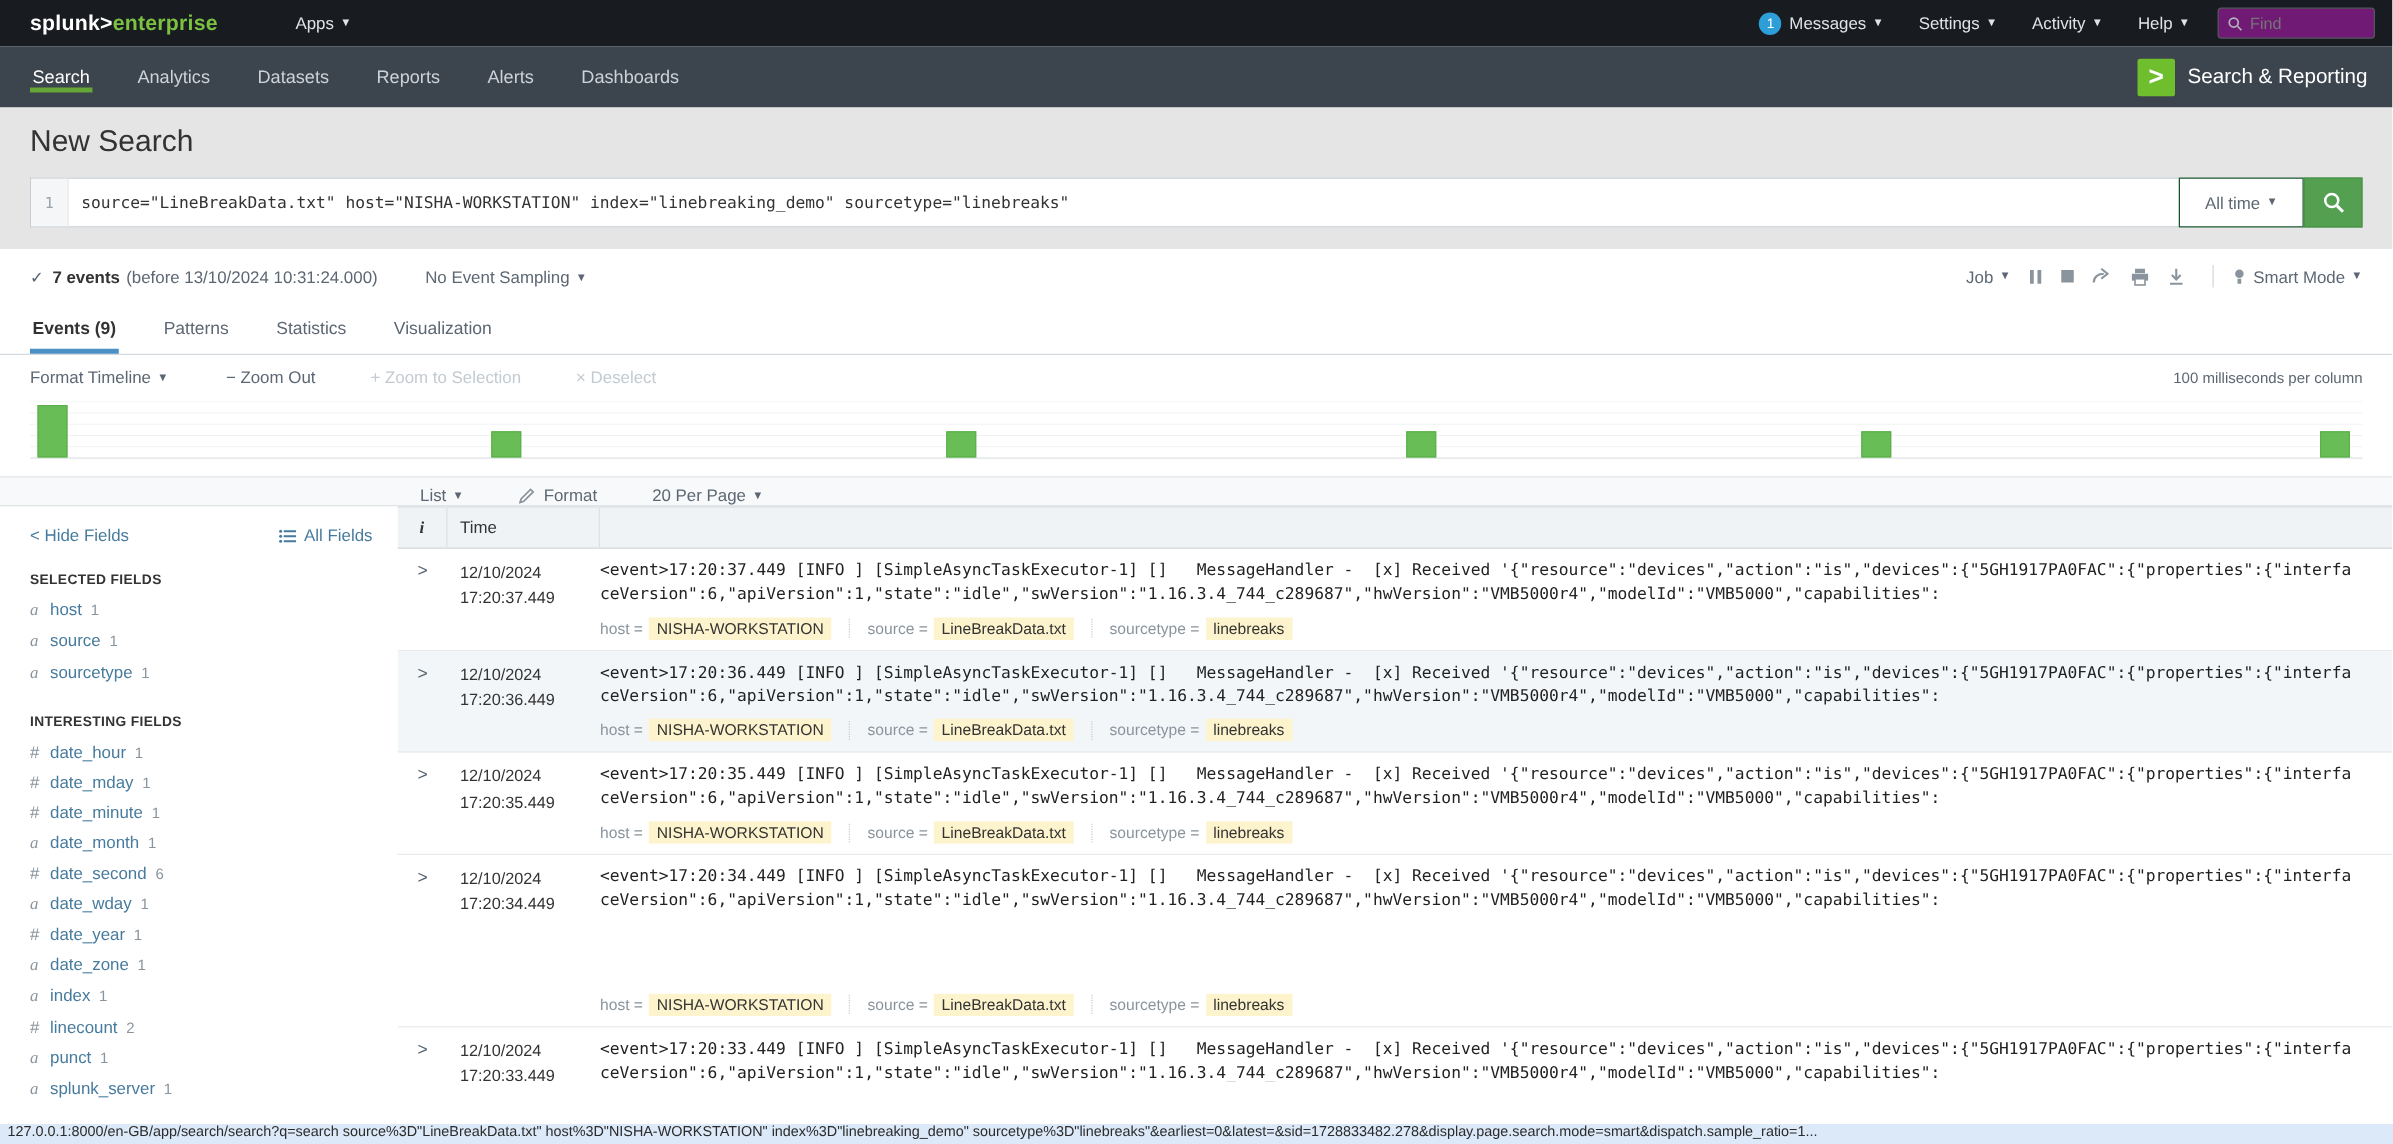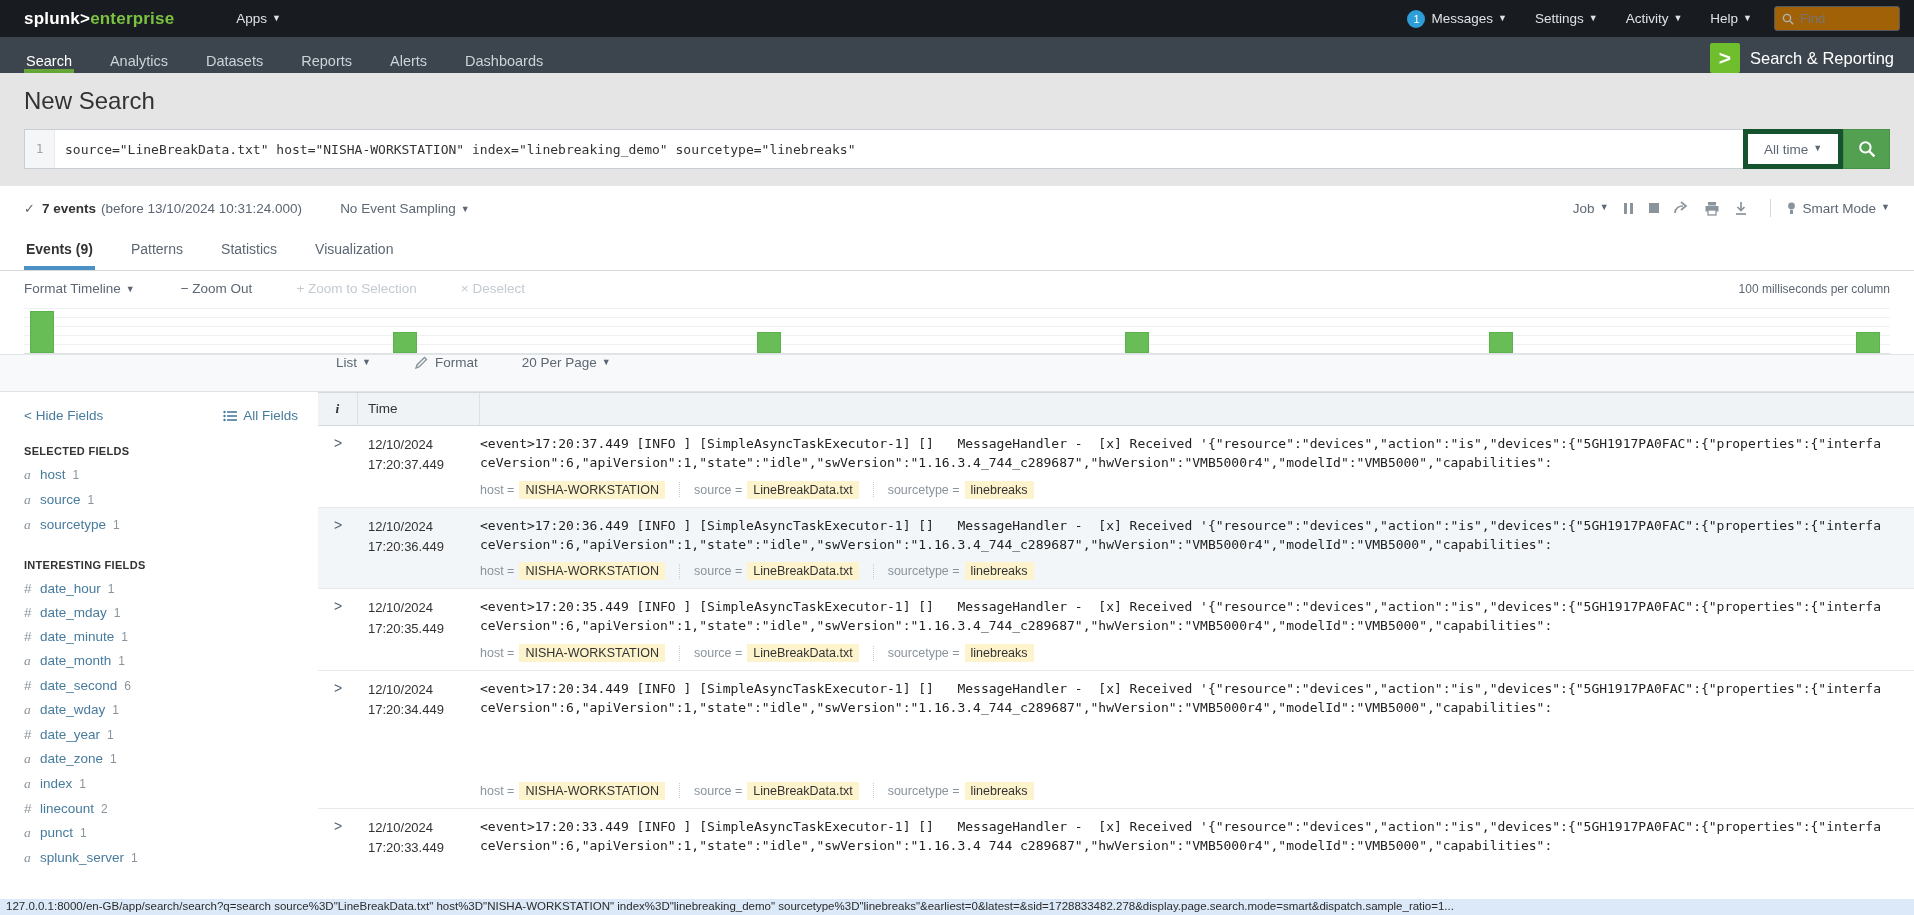--- a/index.html
+++ b/index.html
@@ -10,28 +10,28 @@
   
   .topbar { height:37px; background:#181b1f; display:flex; align-items:center; color:#e8eaec; }
   .logo { margin-left:24px; font-size:17px; letter-spacing:.2px; cursor:pointer; }
   .logo .sp { color:#fff; font-weight:bold; }
   .logo .ent { color:#7bc142; font-weight:bold; }
   .top-item { font-size:13.5px; color:#dfe3e6; padding:0 14px; cursor:pointer; display:flex; align-items:center; }
   .apps { margin-left:48px; }
   .top-right { margin-left:auto; display:flex; align-items:center; }
   .badge { background:#2d9ed8; color:#fff; width:18px; height:18px; border-radius:50%;
     font-size:11px; display:flex; align-items:center; justify-content:center; margin-right:6px; }
-  .findbox { display:flex; align-items:center; background:#a16207; border:1px solid #53575e;
+  .findbox { display:flex; align-items:center; background:#701a75; border:1px solid #53575e;
     border-radius:3px; height:25px; width:126px; margin:0 14px 0 8px; padding:0 7px; }
   .findbox svg { margin-right:6px; }
   .findbox input { background:transparent; border:none; outline:none; color:#c7ccd1;
     font-size:13px; width:80px; font-family:"Liberation Sans",sans-serif; }
 
   
-  .appnav { height:36px; background:#3c444d; display:flex; align-items:flex-end; }
+  .appnav { height:49px; background:#3c444d; display:flex; align-items:center; }
   .nav-tab { display:flex; align-items:center; padding:0 2px; margin:0 17px; font-size:14.5px;
     color:#ccd3d9; cursor:pointer; border-bottom:4px solid transparent; border-top:4px solid transparent; }
   .nav-tab:first-child { margin-left:24px; }
   .nav-tab.active { color:#fff; border-bottom-color:#65a637; }
   .app-ident { margin-left:auto; display:flex; align-items:center; padding-right:20px; }
   .app-icon { width:30px; height:30px; background:#6fbe2e; border-radius:2px; color:#fff;
     font-weight:bold; font-size:21px; display:flex; align-items:center; justify-content:center; margin-right:10px; }
   .app-title { color:#fff; font-size:16.5px; }
 
   
@@ -42,21 +42,21 @@
   .hdr-link { margin-left:28px; cursor:pointer; }
   .close-btn { margin-left:22px; border:1px solid #c6ccd2; background:#f6f8f9; border-radius:3px;
     padding:6px 14px; color:#5c6773; cursor:pointer; font-size:13.5px; }
 
   .search-row { display:flex; align-items:stretch; height:40px; }
   .search-box { flex:1; background:#fff; border:1px solid #c8ced4; border-right:none; display:flex; align-items:stretch; }
   .gutter { width:30px; background:#f5f6f7; border-right:1px solid #e8eaec; color:#9aa3ab;
     font-family:"DejaVu Sans Mono",monospace; font-size:12px; display:flex; align-items:center; justify-content:center; }
   .query { flex:1; display:flex; align-items:center; padding-left:10px;
     font-family:"DejaVu Sans Mono",monospace; font-size:13px; color:#333; white-space:pre; overflow:hidden; }
-  .timerange { width:100px; background:#fff; border:5px solid #14532d; display:flex; align-items:center;
+  .timerange { width:100px; background:#fff; border:1px solid #14532d; display:flex; align-items:center;
     justify-content:center; font-size:13.5px; color:#5c6773; cursor:pointer; }
   .go-btn { width:47px; background:#53a051; border:1px solid #4a914a; display:flex; align-items:center;
     justify-content:center; cursor:pointer; }
 
   
   .info-row { display:flex; align-items:center; height:44px; padding:0 24px; font-size:13.5px; color:#5c6773; }
   .check { color:#5c6773; margin-right:7px; font-size:13px; }
   .evcount { color:#333; font-weight:bold; margin-right:5px; }
   .evmeta { color:#5c6773; }
   .sampling { margin-left:38px; cursor:pointer; }
@@ -77,22 +77,22 @@
   .tl-controls .fmt { color:#5c6773; cursor:pointer; }
   .tl-controls .zo { margin-left:46px; color:#5c6773; cursor:pointer; }
   .tl-controls .dis { margin-left:44px; color:#c3cad0; cursor:default; }
   .tl-note { margin-left:auto; font-size:12px; color:#5c6773; }
   .tl-chart { position:relative; margin:6px 24px 0 24px; height:46px;
     background-image:linear-gradient(#eef1f3 1px, transparent 1px); background-size:100% 9px;
     border-bottom:1px solid #dfe3e6; }
   .tl-bar { position:absolute; bottom:0; width:24px; background:#68bd57; border:1px solid #5cb14c; cursor:pointer; }
 
   
-  .res-toolbar { height:38px; background:#f8f9fa; border-top:1px solid #e1e5e8;
-    border-bottom:1px solid #e1e5e8; display:flex; align-items:flex-start; padding-left:336px;
+  .res-toolbar { margin-top:14px; height:24px; background:#f8f9fa; border-top:1px solid #e1e5e8;
+    border-bottom:1px solid #e1e5e8; display:flex; align-items:flex-end; padding-left:336px;
     font-size:13.5px; color:#5c6773; }
   .res-toolbar > div { margin-right:44px; cursor:pointer; display:flex; align-items:center; }
   .res-toolbar svg { margin-right:7px; }
 
   
   .main { display:flex; height:460px; }
   .sidebar { width:318px; padding:16px 20px 0 24px; font-size:13.5px; flex-shrink:0; }
   .sb-top { display:flex; align-items:center; color:#477b9e; margin-bottom:22px; }
   .sb-top .all { margin-left:auto; display:flex; align-items:center; cursor:pointer; }
   .sb-top .hide { cursor:pointer; }

